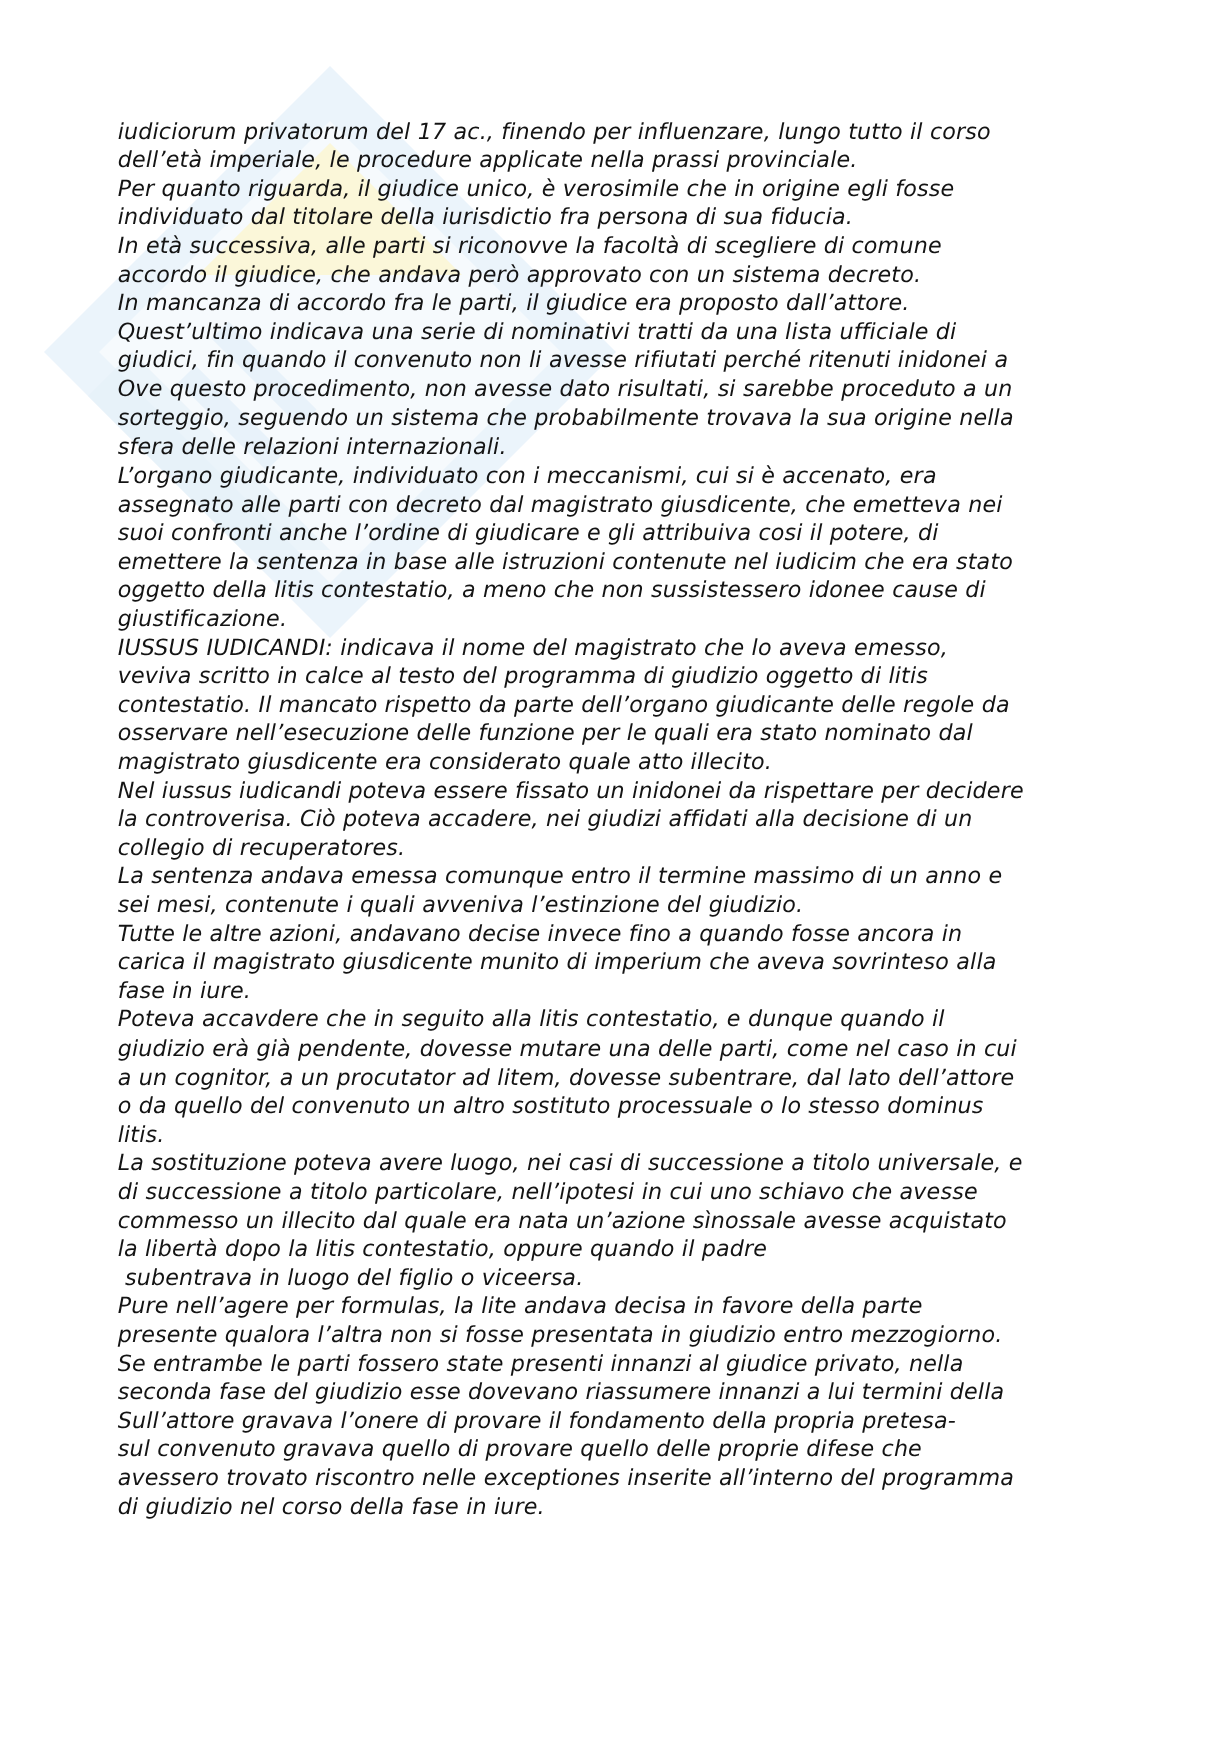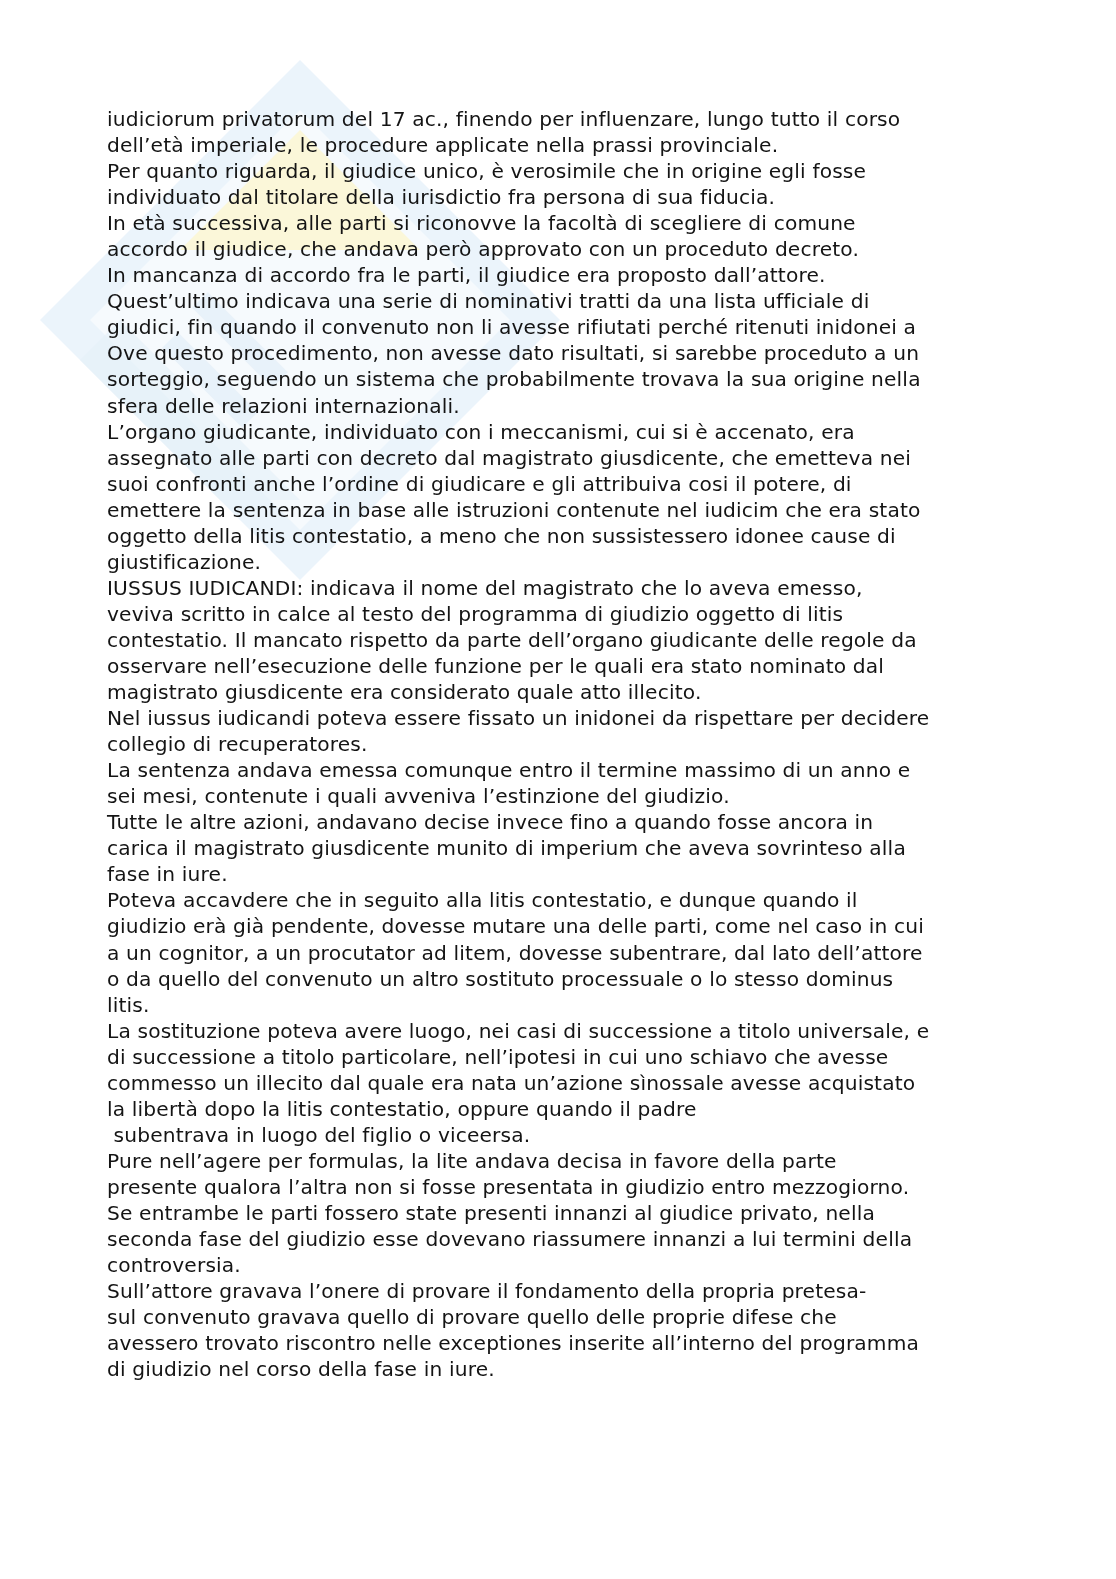--- a/index.html
+++ b/index.html
@@ -31,76 +31,77 @@
       font-family: "DejaVu Sans", sans-serif;
       font-size: 20.2px;
       line-height: 26.05px;
       color: #141414;
       letter-spacing: 0.15px;
     }
     .line {
       display: block;
       white-space: pre;
       height: 26.05px;
+      font-style: italic;
     }
   </style>
 </head>
 <body>
 
 <svg class="watermark" viewBox="0 0 560 560" xmlns="http://www.w3.org/2000/svg">
   <polygon points="280,20 540,280 280,540 20,280" fill="#e4f0f9" opacity="0.75"></polygon>
   <polygon points="280,70 490,280 280,490 70,280" fill="#ffffff" opacity="0.55"></polygon>
   <polygon points="280,90 400,210 160,210" fill="#fbf6d2" opacity="0.85"></polygon>
   <polygon points="100,280 280,460 200,460 60,320" fill="#e4f0f9" opacity="0.6"></polygon>
   <path d="M150 300 L230 380 M180 260 L260 340" stroke="#e2eef8" stroke-width="22" fill="none" opacity="0.7"></path>
 </svg>
 
 <div class="page-text">
   <span class="line">iudiciorum privatorum del 17 ac., finendo per influenzare, lungo tutto il corso</span>
   <span class="line">dell’età imperiale, le procedure applicate nella prassi provinciale.</span>
   <span class="line">Per quanto riguarda, il giudice unico, è verosimile che in origine egli fosse</span>
   <span class="line">individuato dal titolare della iurisdictio fra persona di sua fiducia.</span>
   <span class="line">In età successiva, alle parti si riconovve la facoltà di scegliere di comune</span>
-  <span class="line">accordo il giudice, che andava però approvato con un proceduto decreto.</span>
+  <span class="line">accordo il giudice, che andava però approvato con un sistema decreto.</span>
   <span class="line">In mancanza di accordo fra le parti, il giudice era proposto dall’attore.</span>
   <span class="line">Quest’ultimo indicava una serie di nominativi tratti da una lista ufficiale di</span>
   <span class="line">giudici, fin quando il convenuto non li avesse rifiutati perché ritenuti inidonei a</span>
   <span class="line">Ove questo procedimento, non avesse dato risultati, si sarebbe proceduto a un</span>
   <span class="line">sorteggio, seguendo un sistema che probabilmente trovava la sua origine nella</span>
   <span class="line">sfera delle relazioni internazionali.</span>
   <span class="line">L’organo giudicante, individuato con i meccanismi, cui si è accenato, era</span>
   <span class="line">assegnato alle parti con decreto dal magistrato giusdicente, che emetteva nei</span>
   <span class="line">suoi confronti anche l’ordine di giudicare e gli attribuiva cosi il potere, di</span>
   <span class="line">emettere la sentenza in base alle istruzioni contenute nel iudicim che era stato</span>
   <span class="line">oggetto della litis contestatio, a meno che non sussistessero idonee cause di</span>
   <span class="line">giustificazione.</span>
   <span class="line">IUSSUS IUDICANDI: indicava il nome del magistrato che lo aveva emesso,</span>
   <span class="line">veviva scritto in calce al testo del programma di giudizio oggetto di litis</span>
   <span class="line">contestatio. Il mancato rispetto da parte dell’organo giudicante delle regole da</span>
   <span class="line">osservare nell’esecuzione delle funzione per le quali era stato nominato dal</span>
   <span class="line">magistrato giusdicente era considerato quale atto illecito.</span>
   <span class="line">Nel iussus iudicandi poteva essere fissato un inidonei da rispettare per decidere</span>
+  <span class="line">la controverisa. Ciò poteva accadere, nei giudizi affidati alla decisione di un</span>
   <span class="line">collegio di recuperatores.</span>
   <span class="line">La sentenza andava emessa comunque entro il termine massimo di un anno e</span>
   <span class="line">sei mesi, contenute i quali avveniva l’estinzione del giudizio.</span>
   <span class="line">Tutte le altre azioni, andavano decise invece fino a quando fosse ancora in</span>
   <span class="line">carica il magistrato giusdicente munito di imperium che aveva sovrinteso alla</span>
   <span class="line">fase in iure.</span>
   <span class="line">Poteva accavdere che in seguito alla litis contestatio, e dunque quando il</span>
   <span class="line">giudizio erà già pendente, dovesse mutare una delle parti, come nel caso in cui</span>
   <span class="line">a un cognitor, a un procutator ad litem, dovesse subentrare, dal lato dell’attore</span>
   <span class="line">o da quello del convenuto un altro sostituto processuale o lo stesso dominus</span>
   <span class="line">litis.</span>
   <span class="line">La sostituzione poteva avere luogo, nei casi di successione a titolo universale, e</span>
   <span class="line">di successione a titolo particolare, nell’ipotesi in cui uno schiavo che avesse</span>
   <span class="line">commesso un illecito dal quale era nata un’azione sìnossale avesse acquistato</span>
   <span class="line">la libertà dopo la litis contestatio, oppure quando il padre</span>
   <span class="line"> subentrava in luogo del figlio o viceersa.</span>
   <span class="line">Pure nell’agere per formulas, la lite andava decisa in favore della parte</span>
   <span class="line">presente qualora l’altra non si fosse presentata in giudizio entro mezzogiorno.</span>
   <span class="line">Se entrambe le parti fossero state presenti innanzi al giudice privato, nella</span>
   <span class="line">seconda fase del giudizio esse dovevano riassumere innanzi a lui termini della</span>
-  <span class="line">controversia.</span>
   <span class="line">Sull’attore gravava l’onere di provare il fondamento della propria pretesa-</span>
   <span class="line">sul convenuto gravava quello di provare quello delle proprie difese che</span>
   <span class="line">avessero trovato riscontro nelle exceptiones inserite all’interno del programma</span>
   <span class="line">di giudizio nel corso della fase in iure.</span>
 </div>
 
 </body></html>

